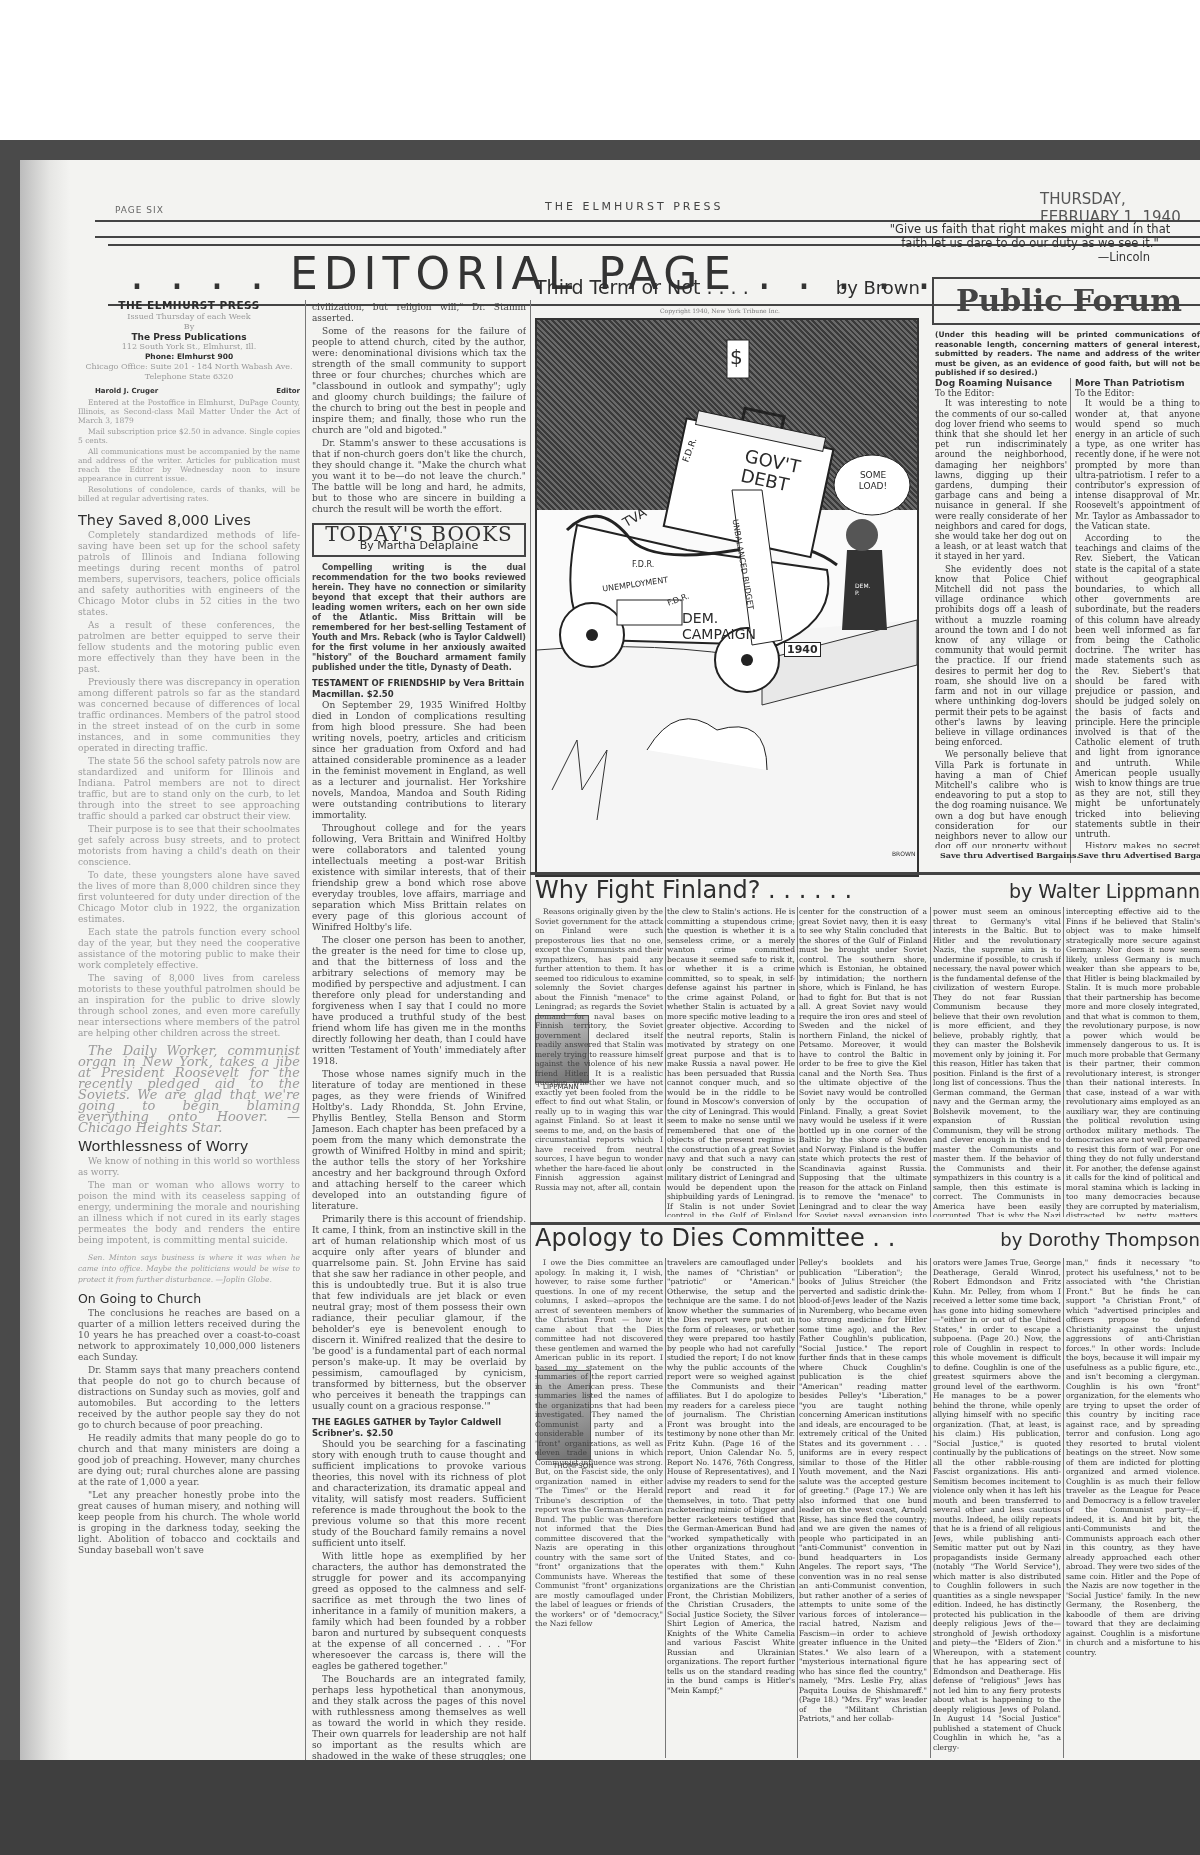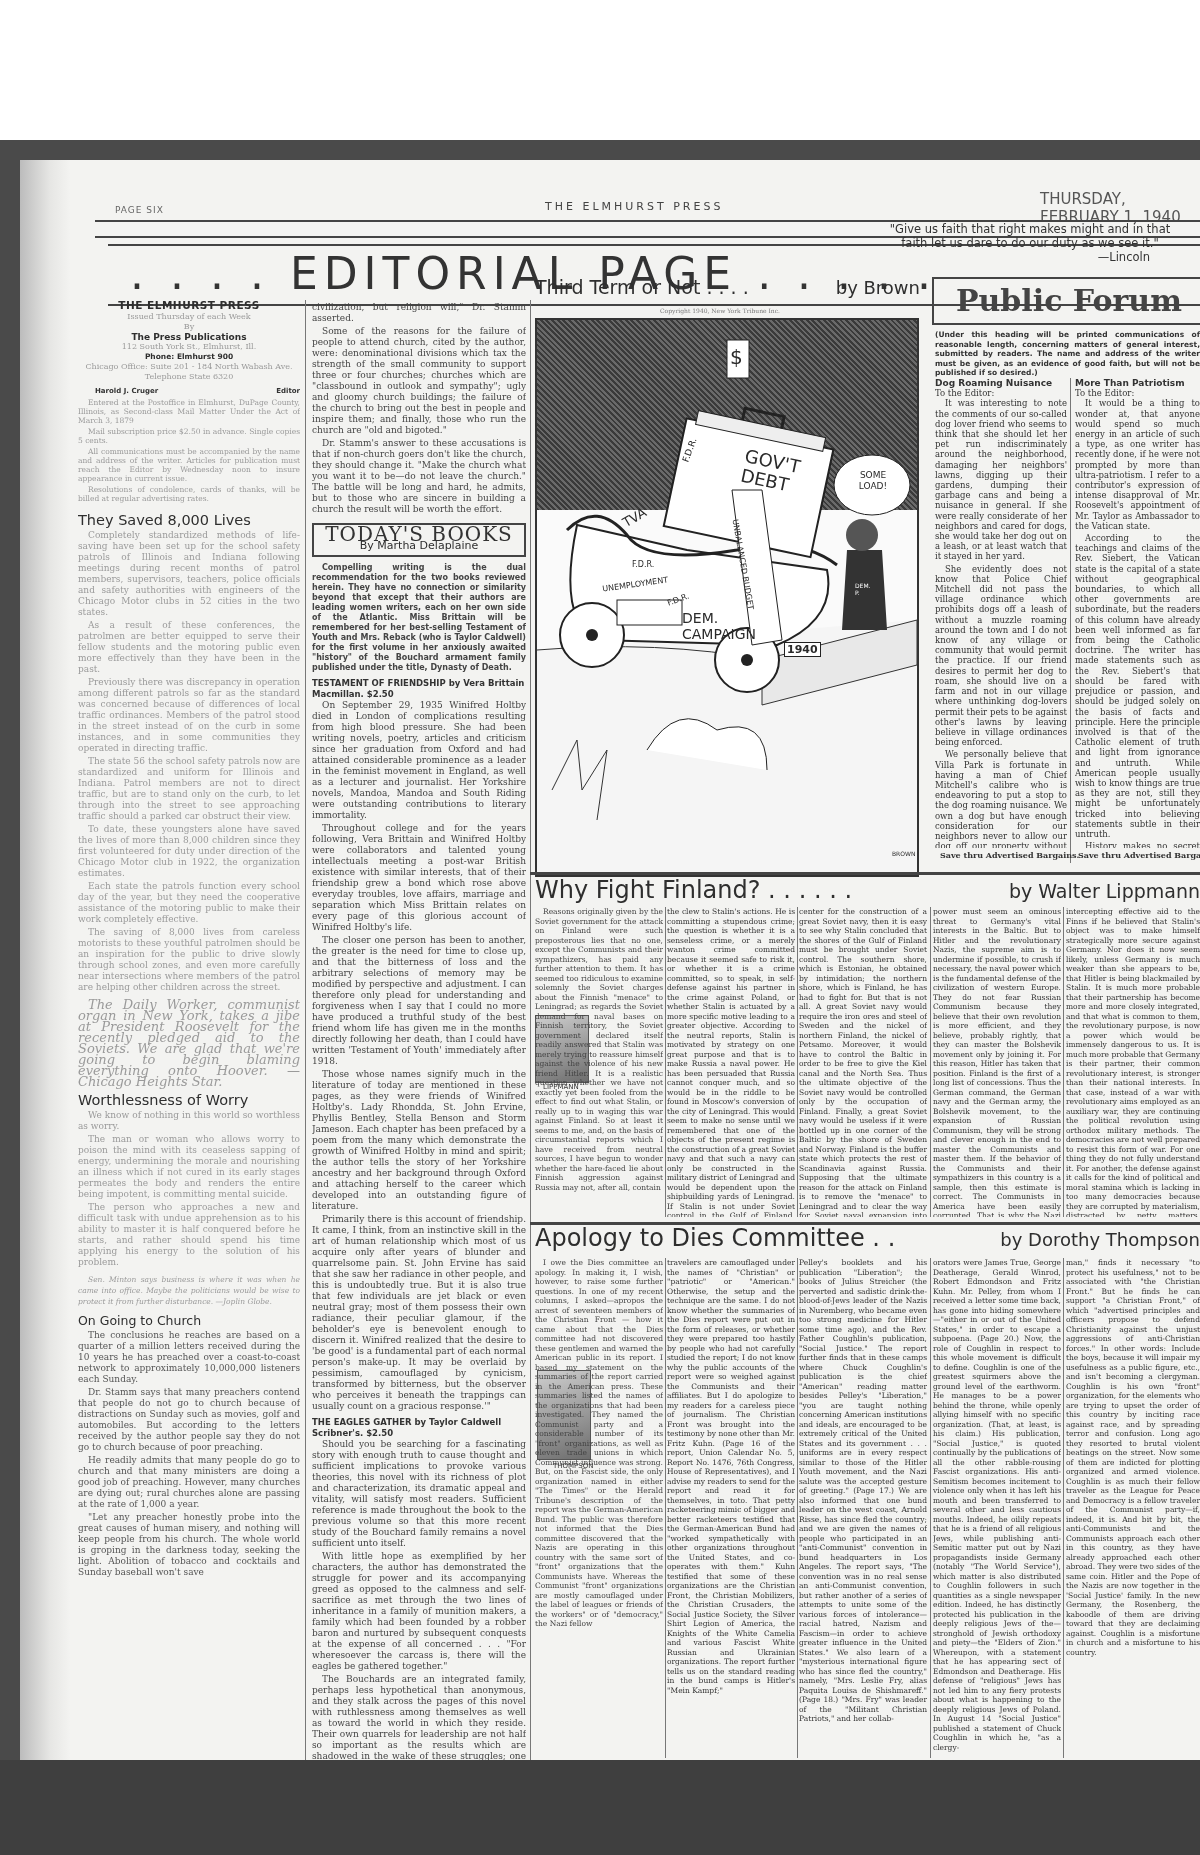--- a/index.html
+++ b/index.html
@@ -68,31 +68,31 @@
       <p>Resolutions of condolence, cards of thanks, will be billed at regular advertising rates.</p>
     </div>
   </div>
 
   <div class="hd-sans" style="font-size:14.5px; margin:12px 0 4px;">They Saved 8,000 Lives</div>
   <div class="faint">
     <p>Completely standardized methods of life-saving have been set up for the school safety patrols of Illinois and Indiana following meetings during recent months of patrol members, supervisors, teachers, police officials and safety authorities with engineers of the Chicago Motor clubs in 52 cities in the two states.</p>
     <p>As a result of these conferences, the patrolmen are better equipped to serve their fellow students and the motoring public even more effectively than they have been in the past.</p>
     <p>Previously there was discrepancy in operation among different patrols so far as the standard was concerned because of differences of local traffic ordinances. Members of the patrol stood in the street instead of on the curb in some instances, and in some communities they operated in directing traffic.</p>
     <p>The state 56 the school safety patrols now are standardized and uniform for Illinois and Indiana. Patrol members are not to direct traffic, but are to stand only on the curb, to let through into the street to see approaching traffic should a parked car obstruct their view.</p>
+    <p>Their purpose is to see that their schoolmates get safely across busy streets, and to protect motorists from having a child's death on their conscience.</p>
     <p>To date, these youngsters alone have saved the lives of more than 8,000 children since they first volunteered for duty under direction of the Chicago Motor club in 1922, the organization estimates.</p>
     <p>Each state the patrols function every school day of the year, but they need the cooperative assistance of the motoring public to make their work completely effective.</p>
     <p>The saving of 8,000 lives from careless motorists to these youthful patrolmen should be an inspiration for the public to drive slowly through school zones, and even more carefully near intersections where members of the patrol are helping other children across the street.</p>
     <p style="font-style:italic; font-size:13px; margin-top:6px;">The Daily Worker, communist organ in New York, takes a jibe at President Roosevelt for the recently pledged aid to the Soviets. We are glad that we're going to begin blaming everything onto Hoover. —Chicago Heights Star.</p>
   </div>
 
   <div class="hd-sans" style="font-size:14.5px; margin:8px 0 4px;">Worthlessness of Worry</div>
   <div class="faint">
     <p>We know of nothing in this world so worthless as worry.</p>
     <p>The man or woman who allows worry to poison the mind with its ceaseless sapping of energy, undermining the morale and nourishing an illness which if not cured in its early stages permeates the body and renders the entire being impotent, is committing mental suicide.</p>
-    <p>The person who approaches a new and difficult task with undue apprehension as to his ability to master it is half conquered before he starts, and rather should spend his time applying his energy to the solution of his problem.</p>
     <p style="font-style:italic; font-size:7.5px; margin-top:6px;">Sen. Minton says business is where it was when he came into office. Maybe the politicians would be wise to protect it from further disturbance. —Joplin Globe.</p>
   </div>
 
   <div class="hd-sans" style="font-size:12.5px; margin:8px 0 4px;">On Going to Church</div>
   <div>
     <p>The conclusions he reaches are based on a quarter of a million letters received during the 10 years he has preached over a coast-to-coast network to approximately 10,000,000 listeners each Sunday.</p>
     <p>Dr. Stamm says that many preachers contend that people do not go to church because of distractions on Sunday such as movies, golf and automobiles. But according to the letters received by the author people say they do not go to church because of poor preaching.</p>
     <p>He readily admits that many people do go to church and that many ministers are doing a good job of preaching. However, many churches are dying out; rural churches alone are passing at the rate of 1,000 a year.</p>
     <p>"Let any preacher honestly probe into the great causes of human misery, and nothing will keep people from his church. The whole world is groping in the darkness today, seeking the light. Abolition of tobacco and cocktails and Sunday baseball won't save</p>
   </div>

